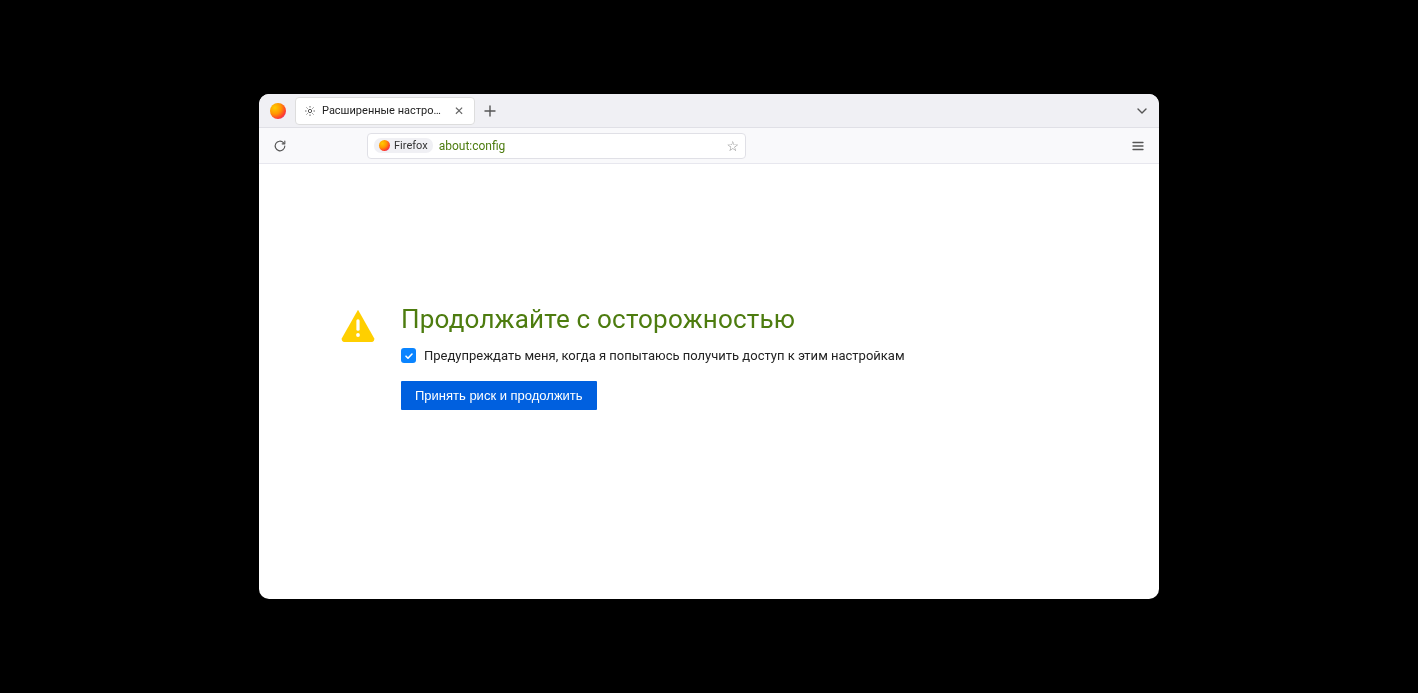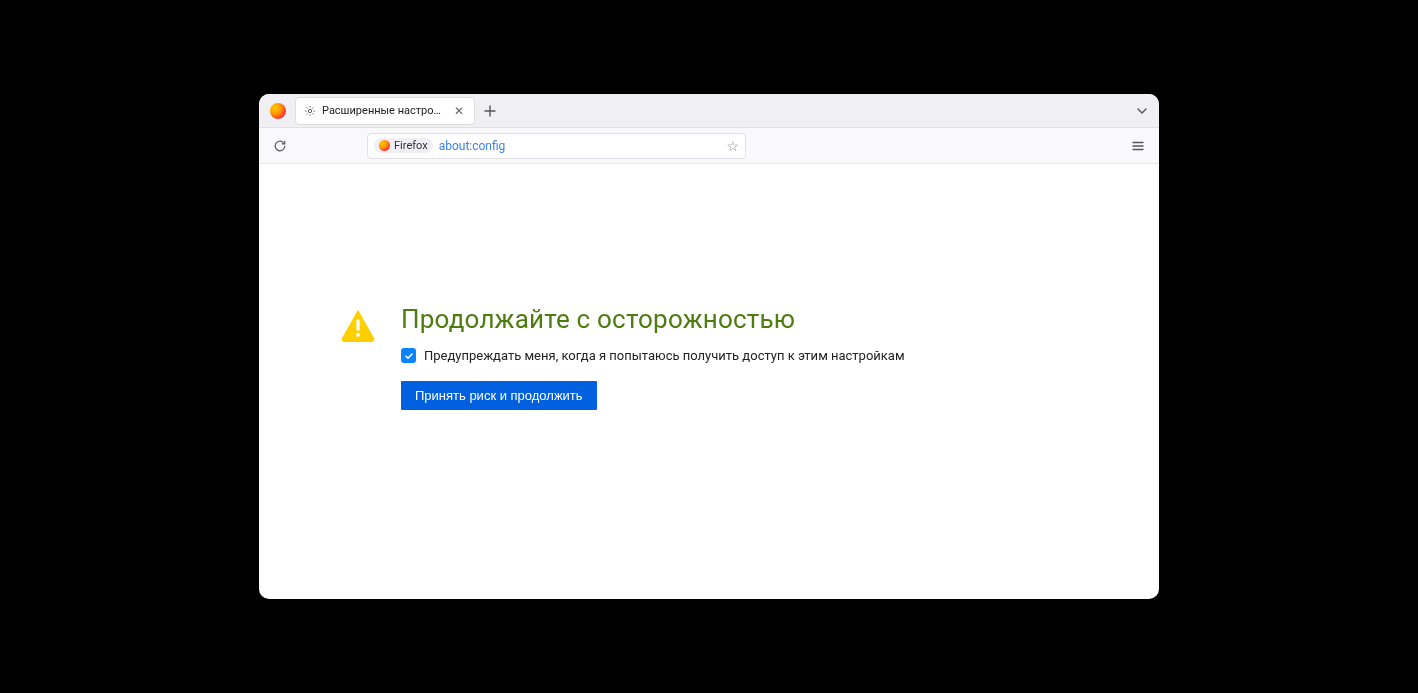--- a/index.html
+++ b/index.html
@@ -101,21 +101,21 @@
   .url-pill {
     background: #f0f0f4;
     border-radius: 7px;
     padding: 1px 5px;
     font-size: 11px;
     color:#333;
     display:flex;
     align-items:center;
     gap:4px;
   }
-  .url-text { color:#3b82f6; }
+  .url-text { color:#4d7c0f; }
   .star { color:#888; margin-left:auto; font-size:14px; cursor:pointer;}
   .content {
     flex: 1;
     padding: 140px 60px 40px 80px;
     display:flex;
     gap: 24px;
     align-items:flex-start;
   }
   .warn-icon {
     margin-top: 2px;

